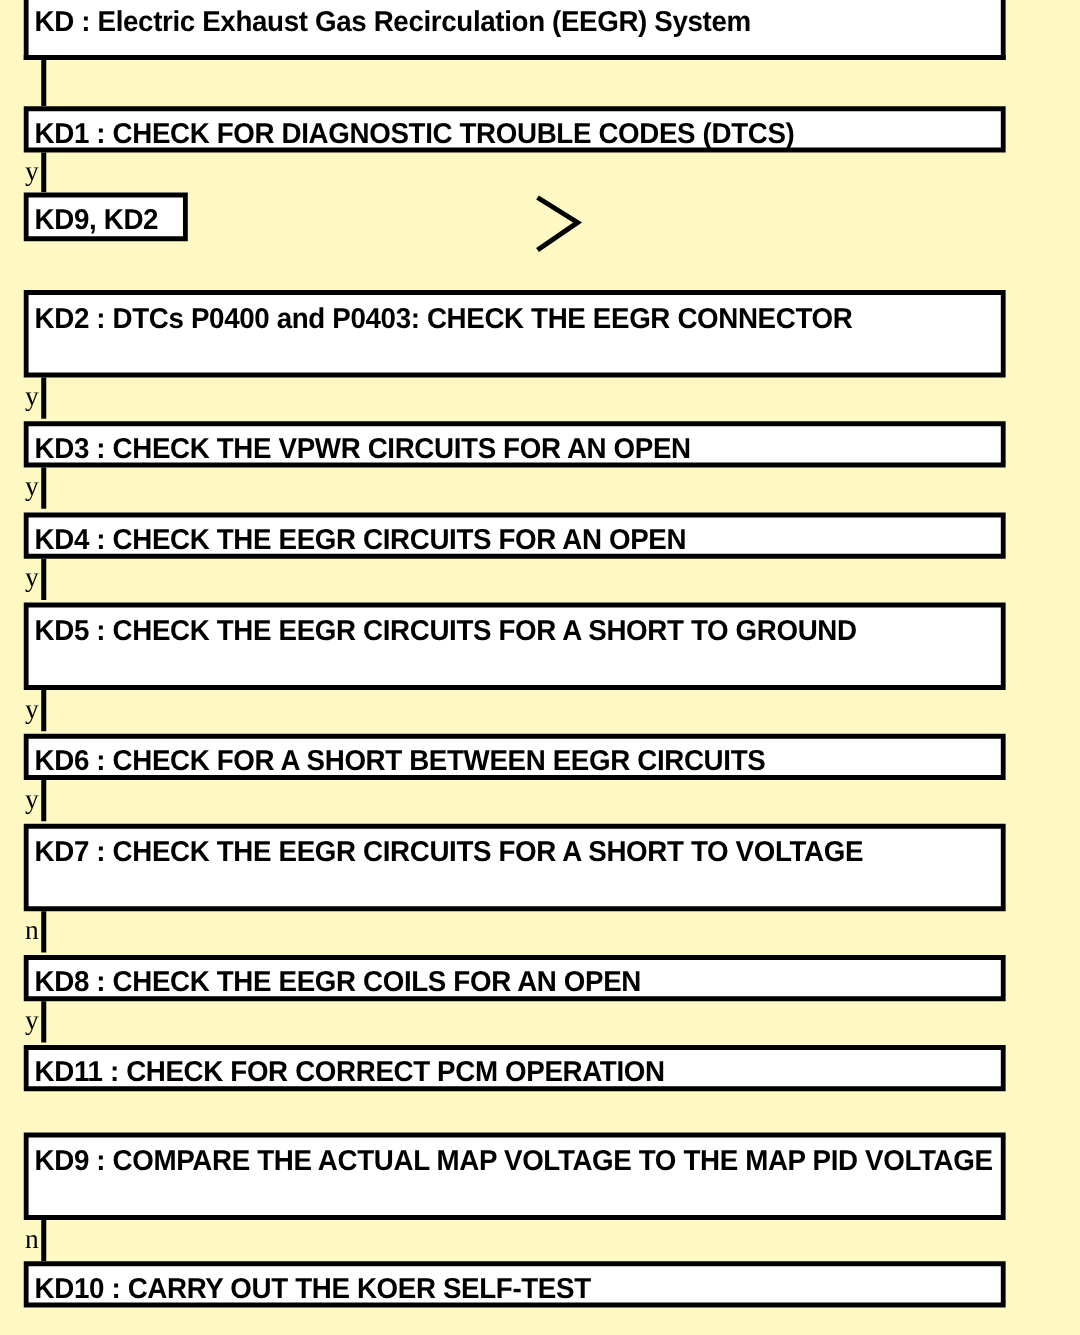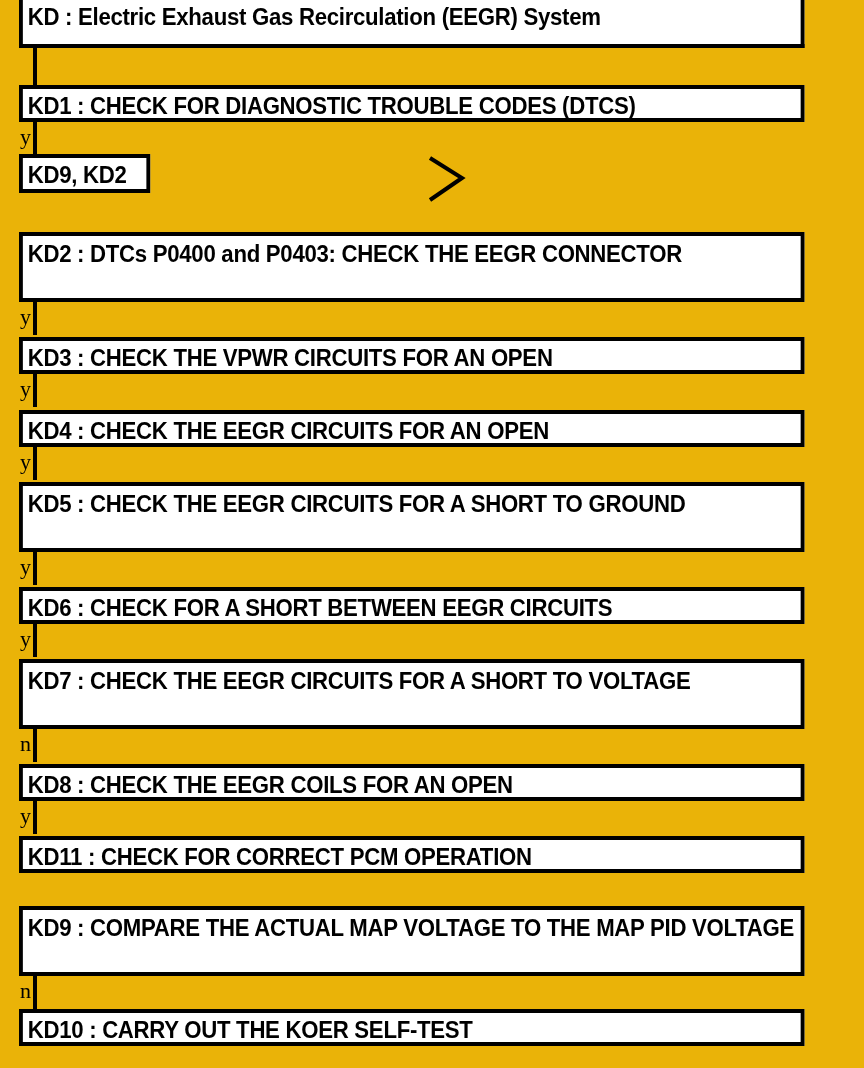--- a/index.html
+++ b/index.html
@@ -7,21 +7,21 @@
     padding: 0;
     background: #ffffff;
   }
   body {
     font-family: "Liberation Sans", "DejaVu Sans", sans-serif;
   }
   #canvas {
     position: relative;
     width: 864px;
     height: 1068px;
-    background: #eab308;
+    background: #fef9c3;
     overflow: hidden;
   }
   
   .node {
     position: absolute;
     box-sizing: border-box;
     background: #ffffff;
     border: 4px solid #000000;
     color: #000000;
     font-family: "Liberation Sans", "DejaVu Sans", sans-serif;

